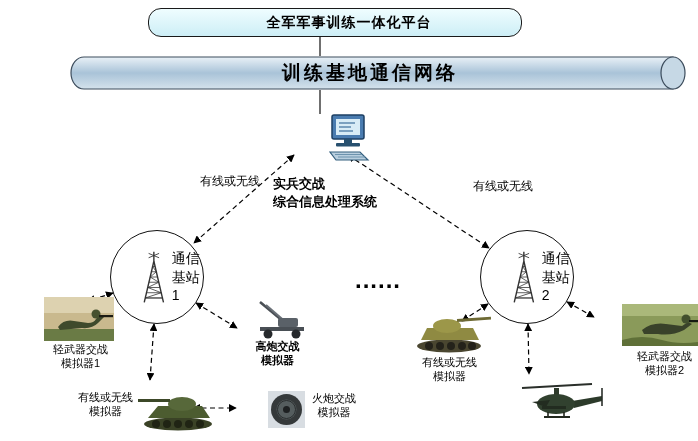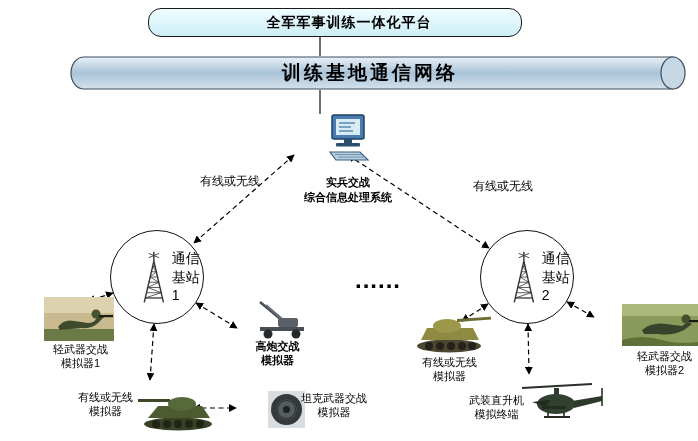--- a/index.html
+++ b/index.html
@@ -18,22 +18,22 @@
     display:flex;align-items:center;justify-content:center;
     font-size:14px;font-weight:bold;letter-spacing:1px;
   }
   #cylinder-wrap{left:42px;top:56px;width:616px;height:34px;}
   #network-label{
     left:42px;top:56px;width:600px;height:33px;display:flex;align-items:center;justify-content:center;
     font-size:19px;font-weight:bold;letter-spacing:3px;
   }
   #computer-node{left:296px;top:114px;width:48px;height:50px;}
   #processor-label{
-    left:245px;top:175px;width:150px;text-align:center;white-space:pre-line;
-    font-size:11px;font-weight:600;line-height:1.35;
+    left:245px;top:175px;width:150px;text-align:left;white-space:pre-line;
+    font-size:13px;font-weight:600;line-height:1.35;
   }
   .station{
     width:94px;height:94px;border-radius:50%;border:1.4px solid #111;background:#fff;
     display:flex;align-items:center;justify-content:center;gap:3px;box-sizing:border-box;
   }
   #station1{left:110px;top:230px;}
   #station2{left:480px;top:230px;}
   .station-label{font-size:14px;line-height:1.35;white-space:pre-line;text-align:left;}
   #ellipsis{left:312px;top:268px;width:76px;text-align:center;font-size:24px;font-weight:900;letter-spacing:1px;line-height:1;}
   .link-label{font-size:12px;text-align:center;white-space:nowrap;}
@@ -240,23 +240,21 @@
         <path d="M0 36 Q20 30 40 36 T86 36 L86 42 L0 42 Z" fill="#5f7038"></path>
       </svg>
     </div>
 
     <div id="sim-light1-label" class="abs sim-label">轻武器交战
 模拟器1</div>
     <div id="sim-tank-label" class="abs sim-label">有线或无线
 模拟器</div>
     <div id="sim-aa-label" class="abs sim-label">高炮交战
 模拟器</div>
-    <div id="sim-mine-label" class="abs sim-label">坦克武器交战
+    <div id="sim-mine-label" class="abs sim-label">火炮交战
 模拟器</div>
     <div id="sim-artillery-label" class="abs sim-label">有线或无线
 模拟器</div>
-    <div id="sim-heli-label" class="abs sim-label">武装直升机
-模拟终端</div>
     <div id="sim-light2-label" class="abs sim-label">轻武器交战
 模拟器2</div>
 
   </div>
 </div>
 
 </body></html>

